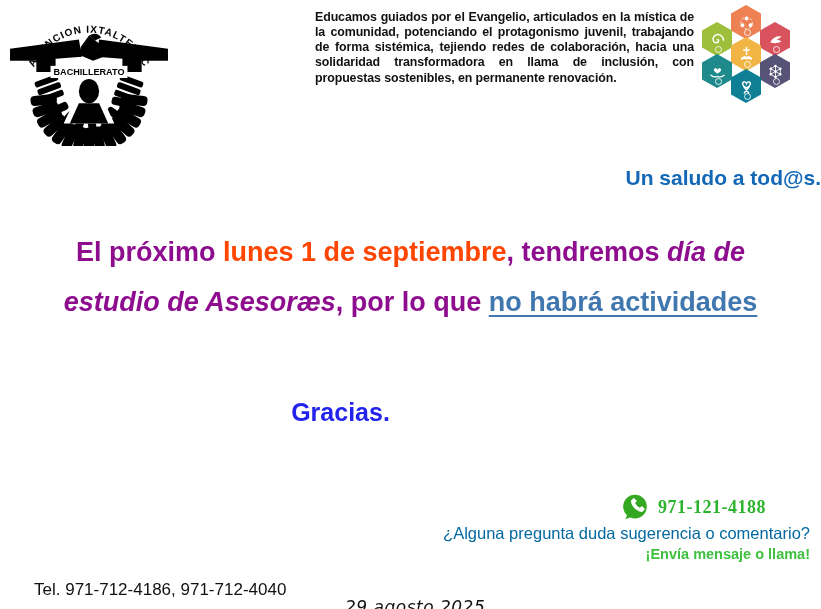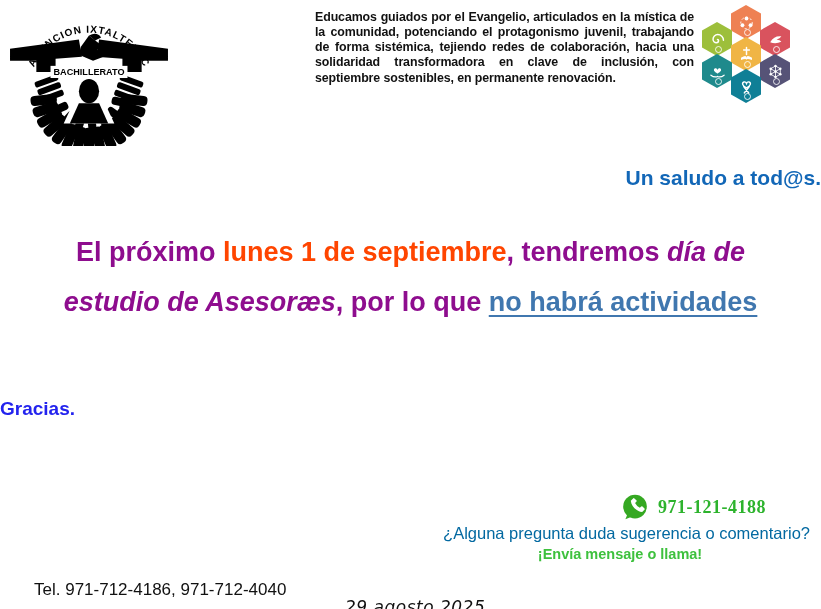--- a/index.html
+++ b/index.html
@@ -46,32 +46,32 @@
     position:absolute; left:40px; top:227px; width:741px;
     text-align:center; font-size:27px; font-weight:bold; line-height:50px;
   }
   .seg-purple { color:var(--purple,#8e0d8e); }
   .seg-orange { color:var(--orange,#ff4500);text-align:center; }
   .seg-italic { font-style:italic; }
   .seg-link   { color:var(--linkblue,#4077af); text-decoration:underline; text-underline-offset:4px; }
   
   .thanks {
     position:absolute; left:0; top:398px; width:681px;
-    text-align:left; font-size:19px; font-weight:bold; color:var(--vividblue,#2323ee);
+    text-align:center; font-size:25px; font-weight:bold; color:var(--vividblue,#2323ee);
   }
   
   .contact { position:absolute; right:11px; top:492px; width:380px; }
   .wa-row { display:flex; align-items:center; justify-content:flex-end; margin-right:44px; gap:9px; height:30px; }
   .wa-icon { width:28px; height:28px; }
   .wa-number {
     font-family:"Liberation Serif", serif; font-weight:bold;
     font-size:18px; color:var(--green,#2db32d); letter-spacing:0.5px;
   }
   .question { text-align:right; font-size:16.5px; color:#0369a1; margin-top:2px; }
-  .cta { text-align:center; font-size:14.5px; font-weight:bold; color:var(--green2,#3ec13e); margin-top:3px; }
+  .cta { text-align:right; font-size:14.5px; font-weight:bold; color:var(--green2,#3ec13e); margin-top:3px; }
   
   .footer-phones { position:absolute; left:34px; top:580px; font-size:17px; color:#111; }
   .footer-date {
     position:absolute; left:345px; top:597px; font-size:17px; color:#111;
     font-family:"DejaVu Sans", sans-serif; font-style:italic; letter-spacing:0.5px;
   }
 </style>
 </head>
 <body>
 
@@ -176,21 +176,21 @@
 
       <polygon points="80,60 55,114 105,114" fill="#fff"></polygon>
       <ellipse cx="80" cy="82" rx="10" ry="12" fill="#000"></ellipse>
       <polygon points="70,94 90,94 99,114 61,114" fill="#000"></polygon>
 
       <rect x="42" y="57" width="76" height="12" fill="#fff"></rect>
       <text x="80" y="66.5" text-anchor="middle" font-size="9" font-weight="bold" fill="#000" font-family="Liberation Sans, sans-serif">BACHILLERATO</text>
     </svg>
   </div>
 
-  <div class="mission">Educamos guiados por el Evangelio, articulados en la mística de la comunidad, potenciando el protagonismo juvenil, trabajando de forma sistémica, tejiendo redes de colaboración, hacia una solidaridad transformadora en clave de inclusión, con septiembre sostenibles, en permanente renovación.</div>
+  <div class="mission">Educamos guiados por el Evangelio, articulados en la mística de la comunidad, potenciando el protagonismo juvenil, trabajando de forma sistémica, tejiendo redes de colaboración, hacia una solidaridad transformadora en llama de inclusión, con propuestas sostenibles, en permanente renovación.</div>
 
   <div class="hexcluster">
     <div class="hex hex-n" style="background: rgb(238, 129, 83);">
       <svg viewBox="0 0 16 16">
         <g fill="#fff">
             <circle cx="8" cy="4.2" r="1.8"></circle>
             <circle cx="4.2" cy="10.5" r="1.8"></circle>
             <circle cx="11.8" cy="10.5" r="1.8"></circle>
           </g>
         <circle cx="8" cy="8.5" r="5.4" fill="none" stroke="#fff" stroke-width="0.9" stroke-dasharray="2 2"></circle>

